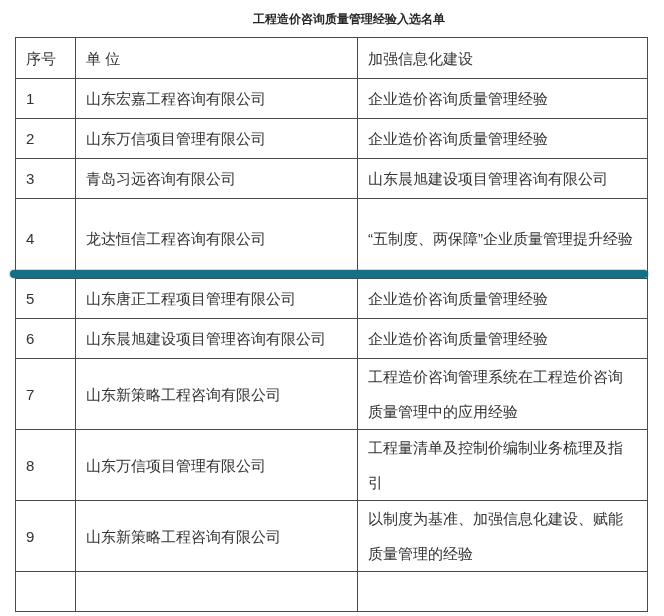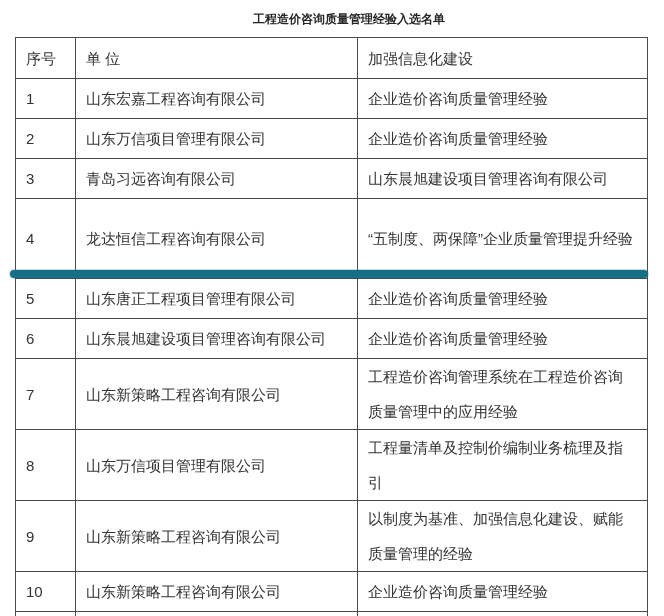--- a/index.html
+++ b/index.html
@@ -116,25 +116,20 @@
       <td>8</td>
       <td>山东万信项目管理有限公司</td>
       <td>工程量清单及控制价编制业务梳理及指引</td>
     </tr>
     <tr class="h70">
       <td>9</td>
       <td>山东新策略工程咨询有限公司</td>
       <td>以制度为基准、加强信息化建设、赋能质量管理的经验</td>
     </tr>
     <tr class="h40">
-      <td>10</td>
-      <td>山东新策略工程咨询有限公司</td>
-      <td>企业造价咨询质量管理经验</td>
-    </tr>
-    <tr class="h40">
       <td></td>
       <td></td>
       <td></td>
     </tr>
   </tbody>
 </table>
 
 <div class="divider-bar"></div>
 
 </body></html>

